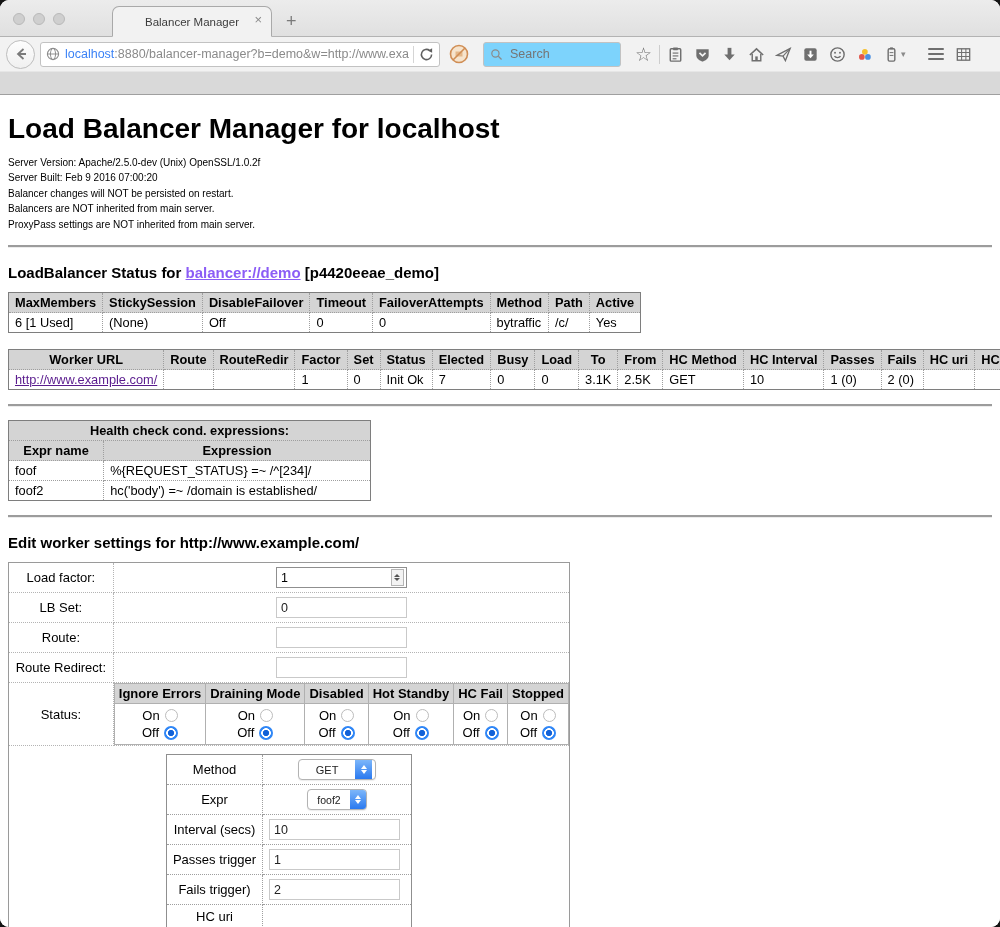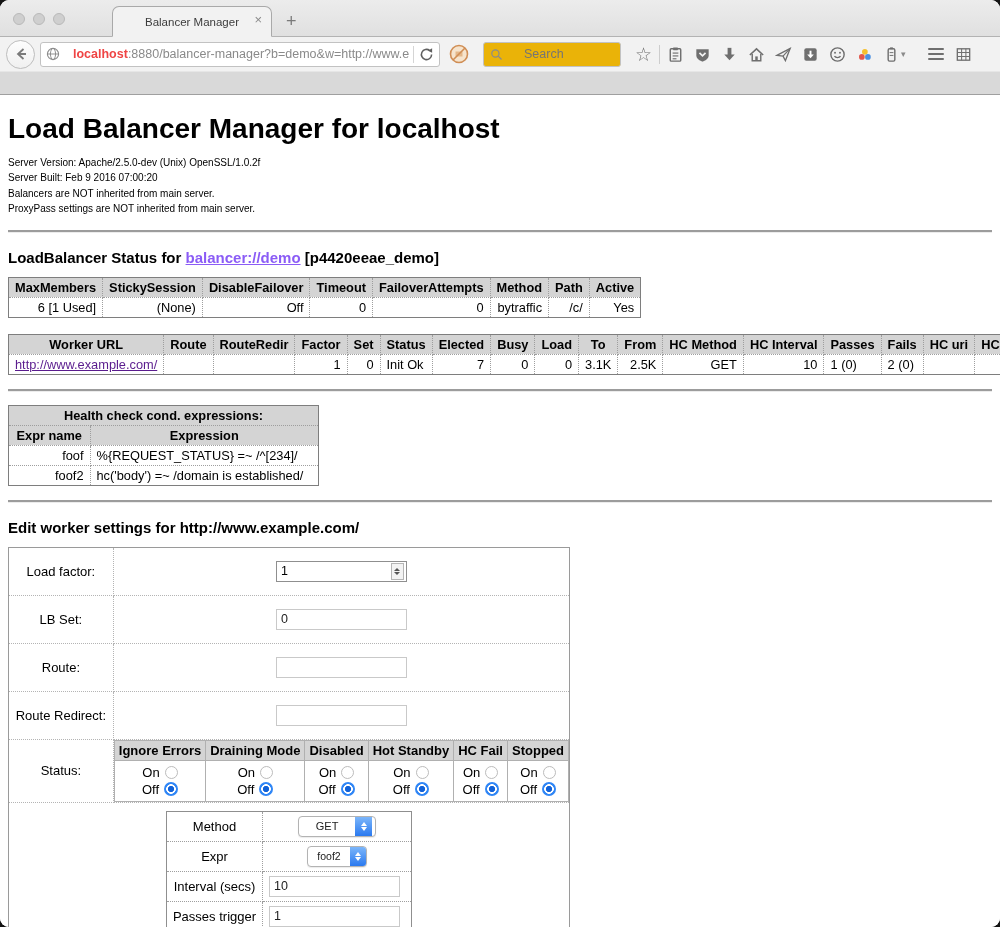--- a/index.html
+++ b/index.html
@@ -13,50 +13,50 @@
        border-bottom:1px solid #f2f2f2;border-radius:7px 7px 0 0;display:flex;align-items:center;justify-content:center;}
   .tab .t-title{font-size:11.5px;color:#3c3c3c;}
   .tab .t-close{position:absolute;right:9px;top:6px;font-size:13px;color:#8a8a8a;line-height:14px;cursor:default;}
   .newtab{position:absolute;left:286px;bottom:4px;font-size:18px;color:#7a7a7a;}
   .navbar{height:34px;background:#f2f2f2;display:flex;align-items:center;padding:0 6px;gap:5px;}
   .backbtn{width:27px;height:27px;border:1px solid #bdbdbd;border-radius:50%;background:linear-gradient(#fdfdfd,#f0f0f0);
            display:flex;align-items:center;justify-content:center;flex:0 0 auto;}
   .urlbar{width:400px;height:25px;background:#fff;border:1px solid #c2c2c2;border-radius:3px;display:flex;align-items:center;
           padding:0 4px;gap:4px;box-sizing:border-box;}
   .urltext{flex:1;font-size:12.5px;white-space:nowrap;overflow:hidden;color:#8a8a8a;}
-  .urltext b{color:#ef4444;font-weight:bold;margin-left:8px;}
+  .urltext b{color:#3b82f6;font-weight:normal;}
   .urldiv{width:1px;height:17px;background:#d5d5d5;}
-  .searchbar{width:138px;height:25px;background:#eab308;border:1px solid #c2c2c2;border-radius:3px;display:flex;align-items:center;
-             padding:0 6px;gap:19px;box-sizing:border-box;margin-left:6px;}
+  .searchbar{width:138px;height:25px;background:#7dd3fc;border:1px solid #c2c2c2;border-radius:3px;display:flex;align-items:center;
+             padding:0 6px;gap:5px;box-sizing:border-box;margin-left:6px;}
   .searchbar input{border:none;outline:none;flex:1;min-width:0;font-size:12.5px;color:#444;background:transparent;
                    font-family:"Liberation Sans",sans-serif;}
   .tbicons{display:flex;align-items:center;margin-left:4px;}
   .tbicon{width:27px;height:27px;display:flex;align-items:center;justify-content:center;flex:0 0 auto;}
   .tbsep{width:1px;height:19px;background:#cdcdcd;margin:0 2px;}
   .star{font-size:19px;color:#6f6f6f;line-height:19px;}
   .caret{font-size:9px;color:#8a8a8a;margin-left:-4px;}
   .burger{display:flex;flex-direction:column;gap:3px;}
   .burger i{display:block;width:16px;height:2px;background:#6f6f6f;border-radius:1px;}
   .bookbar{height:22px;background:#d9d9d9;border-top:1px solid #e6e6e6;border-bottom:1px solid #9f9f9f;}
   
   .content{background:#fff;color:#000;padding:2px 8px 0 8px;font-size:13px;}
   h1.pgtitle{font-size:28px;margin:16px 0 10px 0;letter-spacing:0;}
   .svinfo div{line-height:15.4px;font-size:10px;}
   hr.rule{border:none;height:2px;background:#9c9c9c;border-bottom:1px solid #ececec;margin:13px 0;}
   h3.sect{font-size:15px;margin:16px 0 11px 0;font-weight:bold;}
   h3.sect a{color:#8b5cf6;}
   
   table.dt{border-collapse:collapse;border:1px solid #7e7e7e;font-size:12.8px;margin:0 0 14px 0;}
   table.dt th{background:#d4d4d4;font-weight:bold;padding:2px 6px;border:1px dotted #9e9e9e;text-align:center;white-space:nowrap;}
-  table.dt td{padding:2px 6px;border:1px dotted #9e9e9e;text-align:right;white-space:nowrap;}
+  table.dt td{padding:2px 6px;border:1px dotted #9e9e9e;text-align:left;white-space:nowrap;}
   table.dt td.l{text-align:left;} table.dt td.r{text-align:right;}
   table.dt a{color:#5a1c8e;}
   
   table.ft{border-collapse:collapse;border:1px solid #9a9a9a;width:562px;font-size:13px;margin-top:4px;}
-  table.ft > tbody > tr > td{border:1px dotted #b4b4b4;padding:13px 4px;}
+  table.ft > tbody > tr > td{border:1px dotted #b4b4b4;padding:4px 4px;}
   td.flabel{width:100px;text-align:center;white-space:nowrap;}
   td.fval{text-align:center;}
   input.txt{width:121px;height:17px;border:1px solid #c9c9c9;font-size:12.5px;padding:1px 4px;
             font-family:"Liberation Sans",sans-serif;color:#222;}
   .numwrap{display:inline-flex;align-items:center;border:1px solid #8f8f8f;background:#fff;height:21px;box-sizing:border-box;width:131px;}
   .numwrap input{border:none;outline:none;flex:1;min-width:0;font-size:12.5px;padding:0 4px;font-family:"Liberation Sans",sans-serif;}
   .spin{width:11px;height:15px;border:1px solid #b5b5b5;background:#f3f3f3;margin-right:2px;display:flex;flex-direction:column;
         align-items:center;justify-content:center;gap:1px;}
   .spin i{display:block;width:0;height:0;border-left:3px solid transparent;border-right:3px solid transparent;}
   .spin i.up{border-bottom:3px solid #555;} .spin i.dn{border-top:3px solid #555;}
@@ -226,20 +226,21 @@
   </div>
 
   <div class="bookbar"></div>
 
   <div class="content">
     <h1 class="pgtitle">Load Balancer Manager for localhost</h1>
 
     <div class="svinfo">
       <div>Server Version: Apache/2.5.0-dev (Unix) OpenSSL/1.0.2f</div>
       <div>Server Built: Feb 9 2016 07:00:20</div>
+      <div>Balancer changes will NOT be persisted on restart.</div>
       <div>Balancers are NOT inherited from main server.</div>
       <div>ProxyPass settings are NOT inherited from main server.</div>
     </div>
 
     <hr class="rule">
 
     <h3 class="sect"><span>LoadBalancer Status for </span><a href="#">balancer://demo</a><span> [p4420eeae_demo]</span></h3>
 
     <table class="dt" style="width:616px;padding-left:20px;">
       <tbody>
@@ -304,21 +305,21 @@
         <td class="l">1 (0)</td>
         <td class="l">2 (0)</td>
         <td></td>
         <td class="r">foof2</td>
       </tr>
     </tbody>
       </table>
 
     <hr class="rule" style="margin-top:4px;">
 
-    <table class="dt" style="width:311px;">
+    <table class="dt" style="width:363px;">
       <tbody>
           <tr>
         <th colspan="2">Health check cond. expressions:</th>
       </tr>
       <tr>
         <th>Expr name</th>
         <th>Expression</th>
       </tr>
       <tr>
         <td>foof</td>

